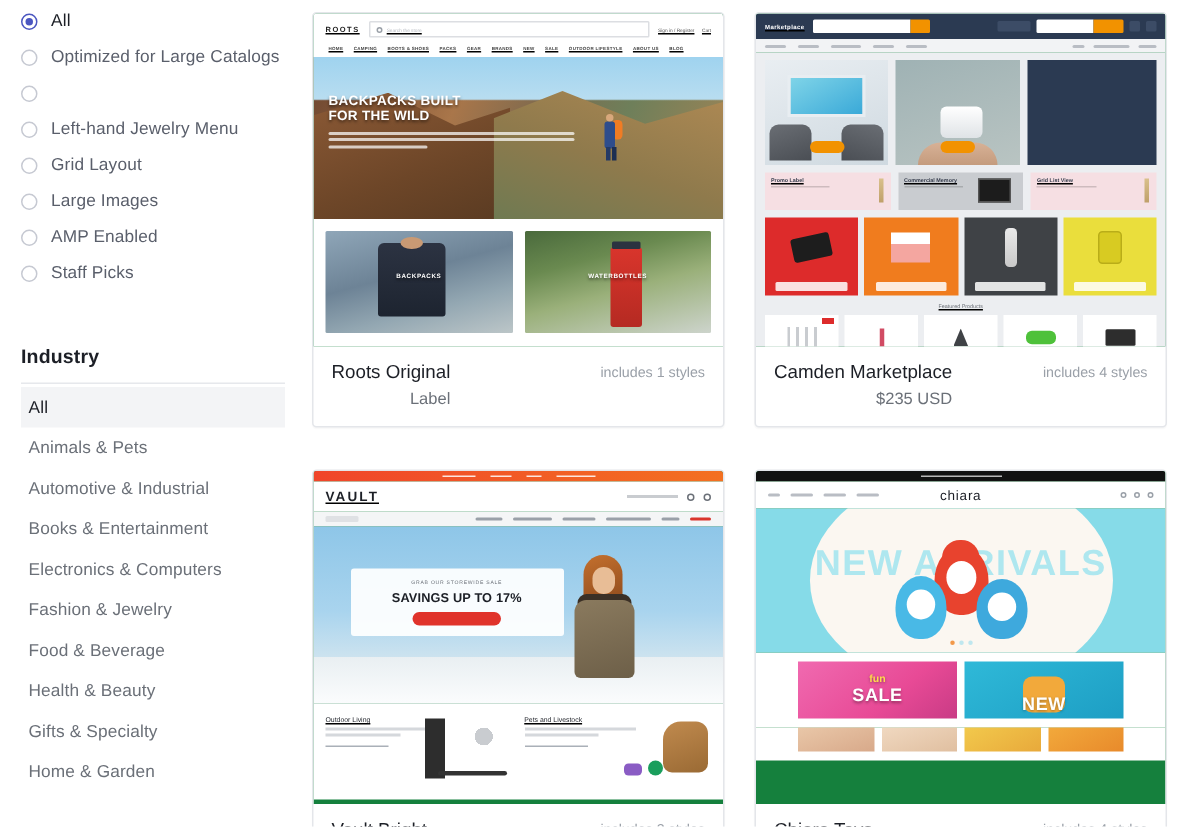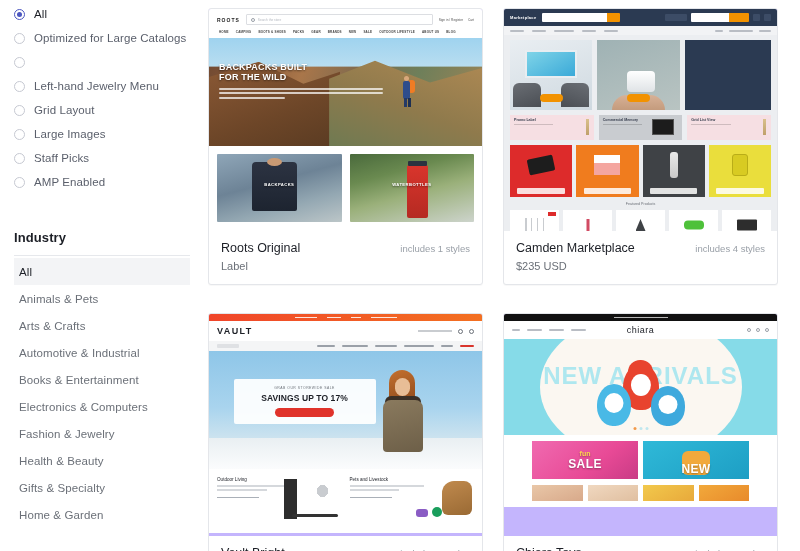--- a/index.html
+++ b/index.html
@@ -49,24 +49,24 @@
   
   .main { flex: 1; padding: 8px 22px 0 8px; }
   .grid {
     display: grid; grid-template-columns: 1fr 1fr;
     gap: 28px 20px;
   }
   .card {
     background: #fff; border: 1px solid #e4e6ea; border-radius: 3px;
     overflow: hidden; box-shadow: 0 1px 1px rgba(0,0,0,.03);
   }
-  .preview { height: 222px; overflow: hidden; position: relative; background:#c4b5fd; }
+  .preview { height: 222px; overflow: hidden; position: relative; background:#15803d;text-decoration:underline; }
   .card-meta {
     padding: 10px 12px 12px 12px;
-    display: flex; justify-content: space-between; align-items: flex-start;
+    display: flex; justify-content: space-between; align-items: flex-start; text-align: right;
   }
   .card-name { font-size: 12.5px; color: #1c1f26; margin-bottom: 5px; }
   .card-price { font-size: 11px; color: #6b7078; }
   .card-styles { font-size: 9.5px; color: #9aa0a8; padding-top: 2px; }
 
   
   .rt-top { background:#fff; padding: 5px 8px 0 8px; }
   .rt-bar { display:flex; align-items:center; gap:6px; }
   .rt-logo { font-size: 5px; font-weight:bold; letter-spacing:1px; color:#222; }
   .rt-search {
@@ -311,39 +311,39 @@
       <div class="filter-row">
         <span class="radio"></span>
         <span class="filter-label">Grid Layout</span>
       </div>
       <div class="filter-row">
         <span class="radio"></span>
         <span class="filter-label">Large Images</span>
       </div>
       <div class="filter-row">
         <span class="radio"></span>
-        <span class="filter-label">Staff Picks</span>
+        <span class="filter-label">AMP Enabled</span>
       </div>
       <div class="filter-row">
         <span class="radio"></span>
-        <span class="filter-label">AMP Enabled</span>
+        <span class="filter-label">Staff Picks</span>
       </div>
     </div>
 
     <div class="section-title">Industry</div>
     <div class="divider"></div>
 
     <nav>
       <div class="industry-item active">All</div>
       <div class="industry-item">Animals &amp; Pets</div>
-      <div class="industry-item">Arts &amp; Crafts</div>
       <div class="industry-item">Automotive &amp; Industrial</div>
       <div class="industry-item">Books &amp; Entertainment</div>
       <div class="industry-item">Electronics &amp; Computers</div>
       <div class="industry-item">Fashion &amp; Jewelry</div>
+      <div class="industry-item">Food &amp; Beverage</div>
       <div class="industry-item">Health &amp; Beauty</div>
       <div class="industry-item">Gifts &amp; Specialty</div>
       <div class="industry-item">Home &amp; Garden</div>
 
     </nav>
   </aside>
 
   <main class="main">
     <div class="grid">
 

